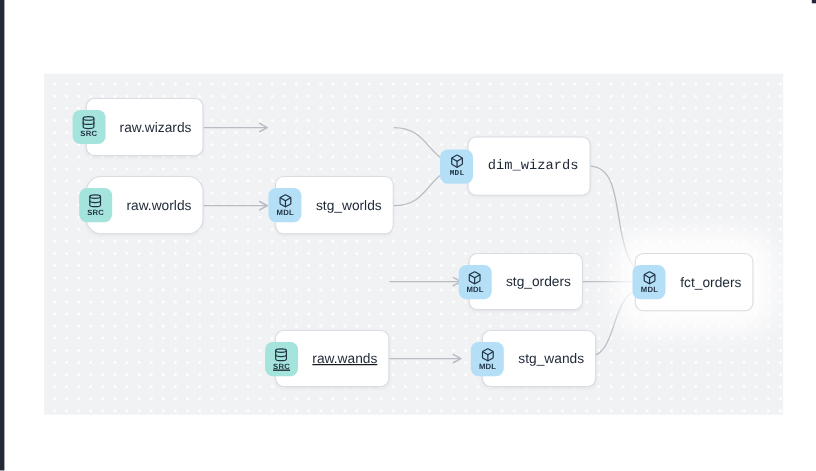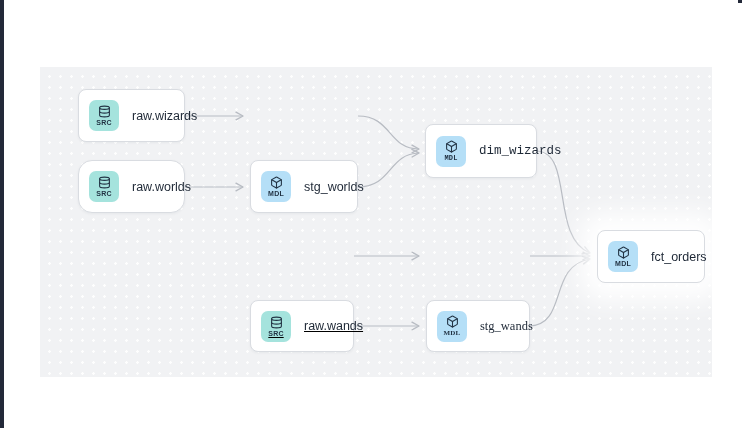--- a/index.html
+++ b/index.html
@@ -40,20 +40,21 @@
     box-sizing: border-box;
     background: #ffffff;
     border: 1px solid #d9dce1;
     border-radius: 8px;
     display: flex;
     align-items: center;
     gap: 13px;
     padding: 0 10px;
     box-shadow: 0 1px 3px rgba(20,30,50,0.05);
     cursor: pointer;
+    justify-content: flex-end;
   }
   .node.highlighted {
     box-shadow: 0 0 26px 18px rgba(255,255,255,0.95), 0 1px 3px rgba(20,30,50,0.05);
   }
   .badge {
     width: 30px; height: 31px;
     border-radius: 7px;
     display: flex;
     flex-direction: column;
     align-items: center;
@@ -148,47 +149,60 @@
             <svg viewBox="0 0 24 24" width="13" height="13" fill="none" stroke="currentColor" stroke-width="2" stroke-linecap="round" stroke-linejoin="round">
               <path d="M21 16V8a2 2 0 0 0-1-1.73l-7-4a2 2 0 0 0-2 0l-7 4A2 2 0 0 0 3 8v8a2 2 0 0 0 1 1.73l7 4a2 2 0 0 0 2 0l7-4A2 2 0 0 0 21 16z"></path>
               <path d="M3.3 7 12 12l8.7-5"></path>
               <path d="M12 22V12"></path>
             </svg>
           </span>
       <span class="badge-label">MDL</span>
     </span>
     <span class="node-label">dim_wizards</span>
   </div>
+      <div class="node" style="left: 386px; top: 163px; width: 104px; height: 52px;">
+    <span class="badge" style="background: rgb(181, 223, 247);">
+      <span class="badge-icon">
+            <svg viewBox="0 0 24 24" width="13" height="13" fill="none" stroke="currentColor" stroke-width="2" stroke-linecap="round" stroke-linejoin="round">
+              <path d="M21 16V8a2 2 0 0 0-1-1.73l-7-4a2 2 0 0 0-2 0l-7 4A2 2 0 0 0 3 8v8a2 2 0 0 0 1 1.73l7 4a2 2 0 0 0 2 0l7-4A2 2 0 0 0 21 16z"></path>
+              <path d="M3.3 7 12 12l8.7-5"></path>
+              <path d="M12 22V12"></path>
+            </svg>
+          </span>
+      <span class="badge-label">MDL</span>
+    </span>
+    <span class="node-label">stg_orders</span>
+  </div>
       <div class="node" style="left: 210px; top: 233px; width: 104px; height: 52px; text-decoration: underline;">
     <span class="badge" style="background: rgb(165, 227, 221);">
       <span class="badge-icon">
             <svg viewBox="0 0 24 24" width="13" height="13" fill="none" stroke="currentColor" stroke-width="2" stroke-linecap="round" stroke-linejoin="round">
               <ellipse cx="12" cy="5" rx="9" ry="3"></ellipse>
               <path d="M3 5v14a9 3 0 0 0 18 0V5"></path>
               <path d="M3 12a9 3 0 0 0 18 0"></path>
             </svg>
           </span>
       <span class="badge-label">SRC</span>
     </span>
     <span class="node-label">raw.wands</span>
   </div>
-      <div class="node" style="left: 386px; top: 233px; width: 104px; height: 52px; font-family: Liberation Serif, serif;">
+      <div class="node" style="left: 398px; top: 233px; width: 104px; height: 52px;">
     <span class="badge" style="background: rgb(181, 223, 247);">
       <span class="badge-icon">
             <svg viewBox="0 0 24 24" width="13" height="13" fill="none" stroke="currentColor" stroke-width="2" stroke-linecap="round" stroke-linejoin="round">
               <path d="M21 16V8a2 2 0 0 0-1-1.73l-7-4a2 2 0 0 0-2 0l-7 4A2 2 0 0 0 3 8v8a2 2 0 0 0 1 1.73l7 4a2 2 0 0 0 2 0l7-4A2 2 0 0 0 21 16z"></path>
               <path d="M3.3 7 12 12l8.7-5"></path>
               <path d="M12 22V12"></path>
             </svg>
           </span>
       <span class="badge-label">MDL</span>
     </span>
     <span class="node-label">stg_wands</span>
   </div>
-      <div class="node highlighted" style="left: 557px; top: 163px; width: 108px; height: 53px;">
+      <div class="node highlighted" style="left: 537px; top: 163px; width: 108px; height: 53px;">
     <span class="badge" style="background: rgb(181, 223, 247);">
       <span class="badge-icon">
             <svg viewBox="0 0 24 24" width="13" height="13" fill="none" stroke="currentColor" stroke-width="2" stroke-linecap="round" stroke-linejoin="round">
               <path d="M21 16V8a2 2 0 0 0-1-1.73l-7-4a2 2 0 0 0-2 0l-7 4A2 2 0 0 0 3 8v8a2 2 0 0 0 1 1.73l7 4a2 2 0 0 0 2 0l7-4A2 2 0 0 0 21 16z"></path>
               <path d="M3.3 7 12 12l8.7-5"></path>
               <path d="M12 22V12"></path>
             </svg>
           </span>
       <span class="badge-label">MDL</span>
     </span>

